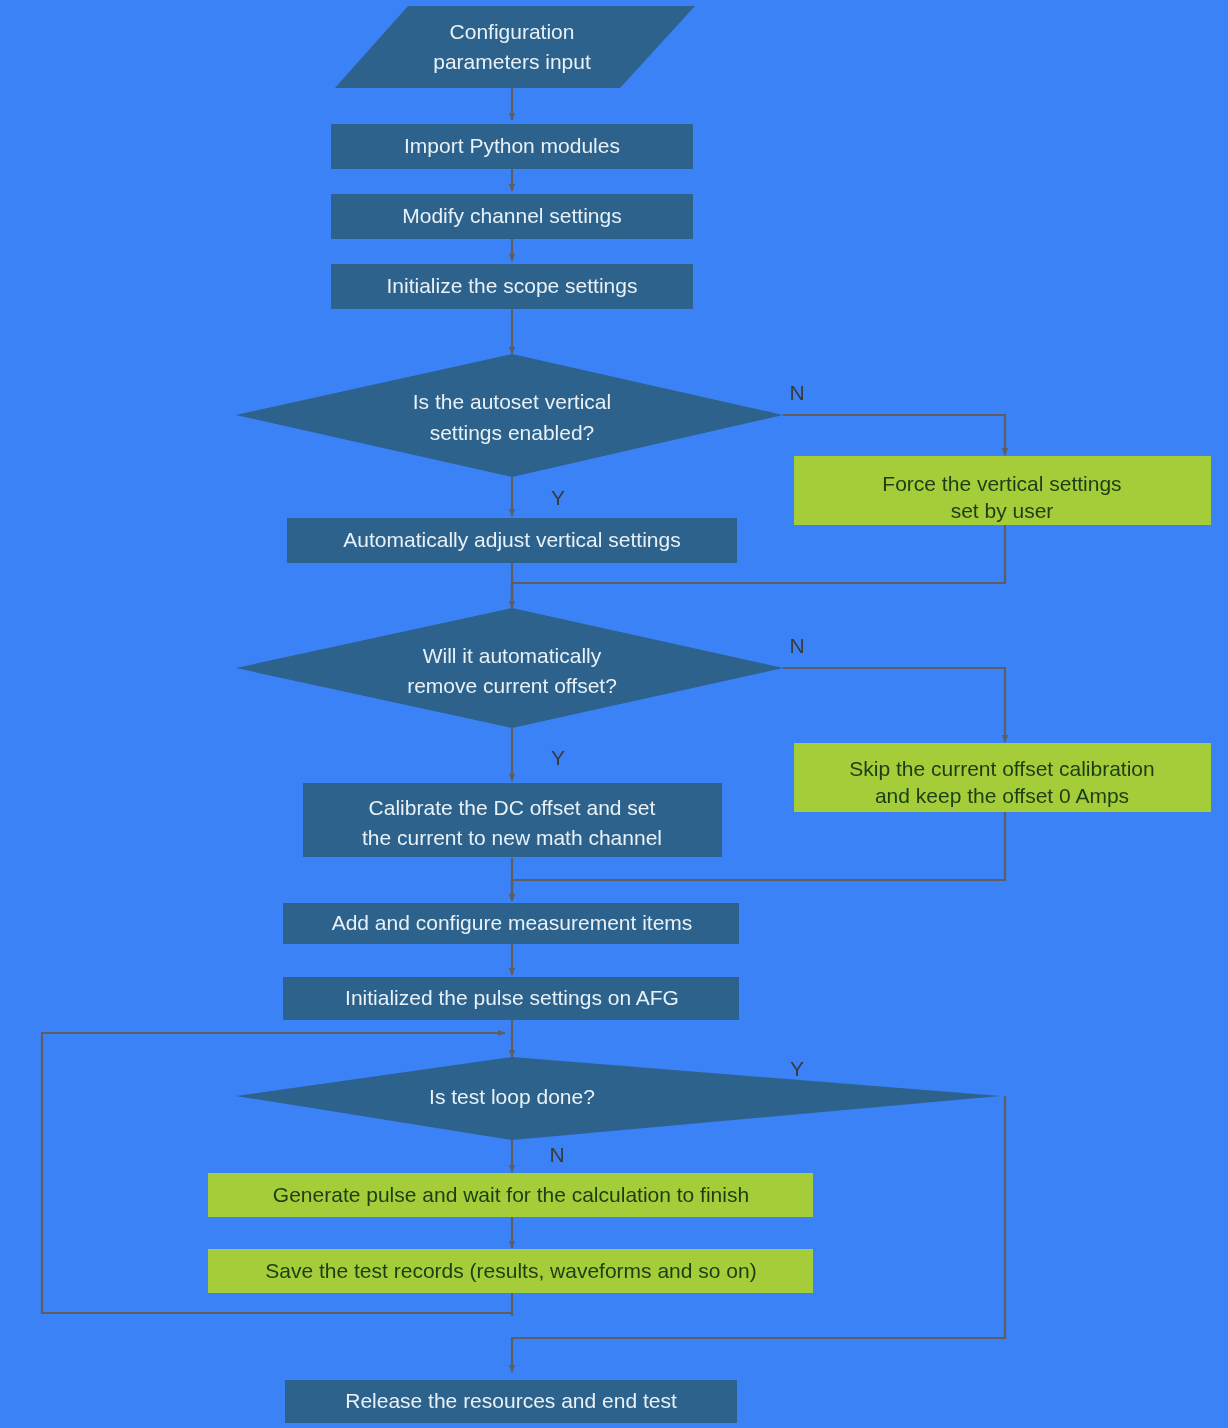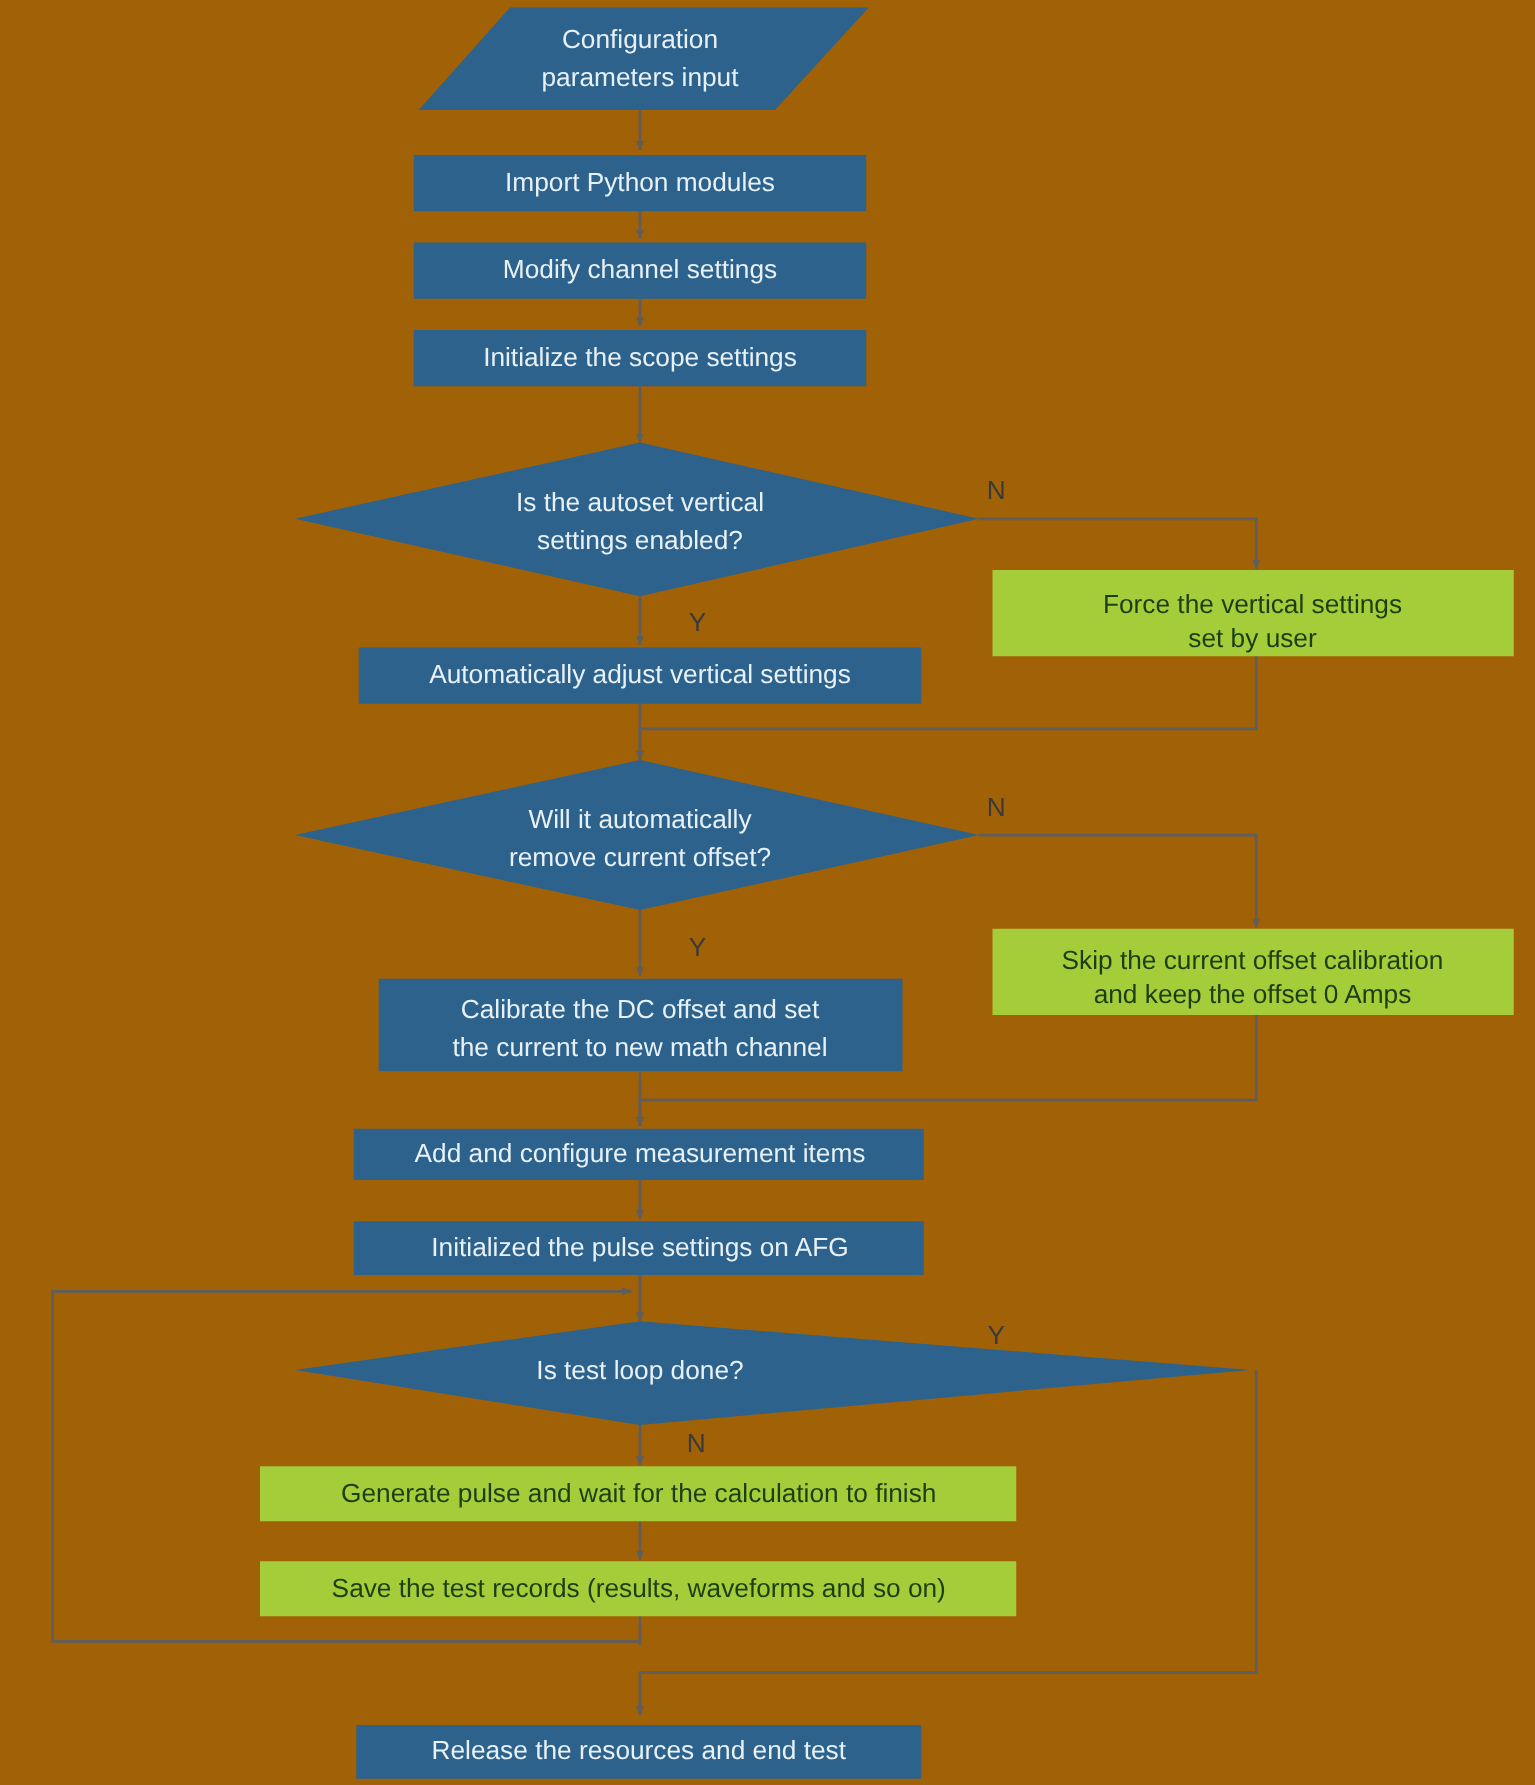--- a/index.html
+++ b/index.html
@@ -43,21 +43,21 @@
     stroke: #5e5e5e;
     stroke-width: 2.2;
     fill: none;
   }
   .shape-blue { fill: #2c628c; }
   .shape-green { fill: #a4cd39; }
 </style>
 </head>
 <body>
 
-<div id="flowchart-root" style="background: #a16207;">
+<div id="flowchart-root" style="background: #3b82f6;">
   <svg id="flow-svg" viewBox="0 0 1228 1428" xmlns="http://www.w3.org/2000/svg">
 
     <defs>
       <marker id="arrowhead" markerWidth="9" markerHeight="9" refX="7.2" refY="3.6" orient="auto" markerUnits="userSpaceOnUse">
         <path d="M0,0.4 L7.6,3.6 L0,6.8 z" fill="#5e5e5e"></path>
       </marker>
     </defs>
 
     <g>
       <line class="conn" x1="512" y1="88" x2="512" y2="120" marker-end="url(#arrowhead)" stroke="#5e5e5e"></line>

